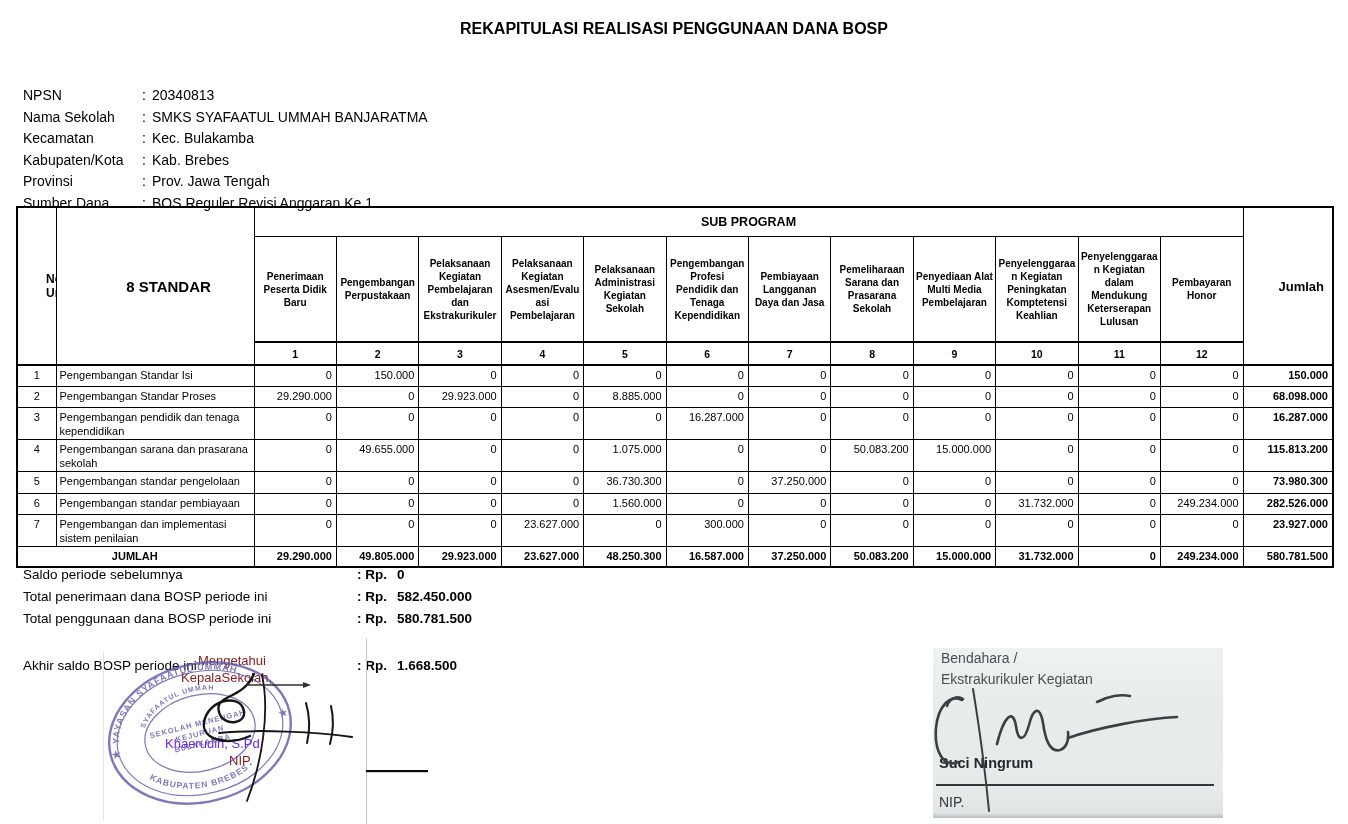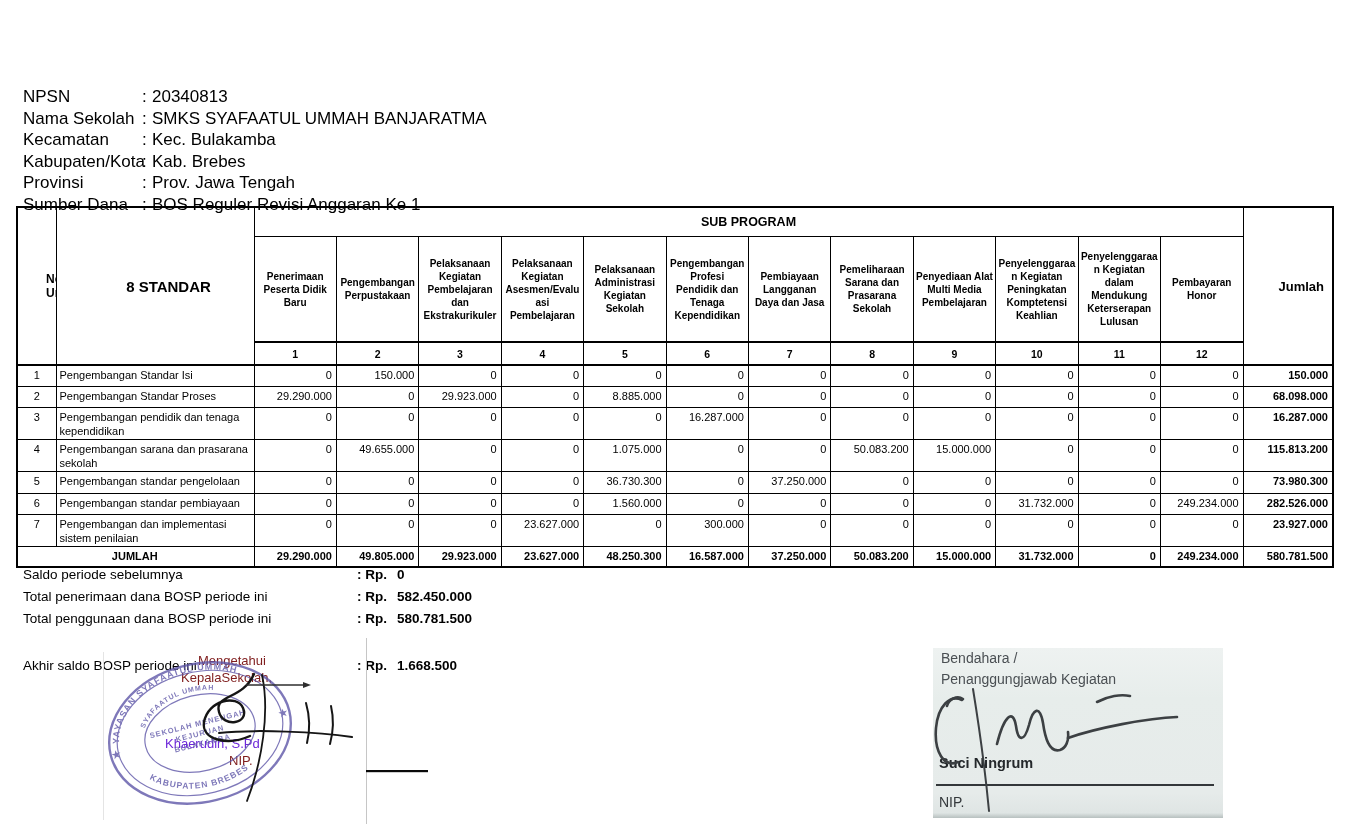--- a/index.html
+++ b/index.html
@@ -4,21 +4,21 @@
 <style>
   html,body{margin:0;padding:0;background:#fff;}
   .page{position:relative;width:1348px;height:824px;background:#ffffff;overflow:hidden;
         font-family:"Liberation Sans","DejaVu Sans",sans-serif;color:#000;}
   
   .title-line{position:absolute;left:0;width:1348px;text-align:center;font-weight:bold;}
   .t1{top:20px;font-size:16px;}
   .t2{top:43px;font-size:13.5px;}
   .t3{top:60px;font-size:13.5px;}
   
-  .info-row{position:absolute;left:0;width:700px;height:18px;font-size:17px;}
+  .info-row{position:absolute;left:0;width:700px;height:18px;font-size:14px;}
   .i-label{position:absolute;left:23px;}
   .i-colon{position:absolute;left:142px;}
   .i-value{position:absolute;left:152px;}
   
   table.bosp{position:absolute;left:16px;top:206px;width:1318px;border-collapse:collapse;
              table-layout:fixed;border:2px solid #000;}
   table.bosp th,table.bosp td{border:1px solid #000;overflow:hidden;}
   .h-no{font-size:12px;font-weight:bold;text-align:center;}
   .h-standar{font-size:15px;font-weight:bold;text-align:center;}
   .h-group{height:26px;font-size:12.5px;font-weight:bold;text-align:center;}
@@ -58,20 +58,21 @@
   .photo-line{position:absolute;left:936px;top:784px;width:278px;height:2px;background:#33373a;}
   .photo-nip{position:absolute;left:939px;top:794px;font-size:14px;color:#34383b;}
   svg.ink{position:absolute;left:0;top:0;pointer-events:none;}
   .stamp-t{fill:#5b53a6;font-family:"Liberation Sans",sans-serif;letter-spacing:1px;font-weight:bold;}
 </style>
 </head>
 <body>
 
 <div class="page">
 
+  <div class="title-line t1">REKAPITULASI REALISASI PENGGUNAAN DANA BOSP</div>
 
   <div class="info-row" style="top:87px">
     <span class="i-label">NPSN</span>
     <span class="i-colon">:</span>
     <span class="i-value">20340813</span>
   </div>
   <div class="info-row" style="top:109px">
     <span class="i-label">Nama Sekolah</span>
     <span class="i-colon">:</span>
     <span class="i-value">SMKS SYAFAATUL UMMAH BANJARATMA</span>
@@ -311,21 +312,21 @@
     <span class="s-value">1.668.500</span>
   </div>
 
   <div class="sig-text" style="left:198px;top:653px">Mengetahui</div>
   <div class="sig-text" style="left:181px;top:670px">KepalaSekolah,</div>
   <div class="sig-name-left">Khaerudin, S.Pd</div>
   <div class="sig-text" style="left:229px;top:753px">NIP.</div>
 
   <div class="photo"></div>
   <div class="photo-text" style="left:941px;top:650px">Bendahara /</div>
-  <div class="photo-text" style="left:941px;top:671px">Penanggungjawab Kegiatan</div>
+  <div class="photo-text" style="left:941px;top:671px">Ekstrakurikuler Kegiatan</div>
   <div class="photo-name">Suci Ningrum</div>
   <div class="photo-line"></div>
   <div class="photo-nip">NIP.</div>
 
   <svg class="ink" width="1348" height="824" viewBox="0 0 1348 824">
     <defs>
       <path id="arcTop" d="M 118 733 A 82 62 0 0 1 282 733" fill="none"></path>
       <path id="arcBot" d="M 126 744 A 76 56 0 0 0 274 744" fill="none"></path>
       <path id="arcInner" d="M 142 733 A 58 42 0 0 1 258 733" fill="none"></path>
     </defs>

